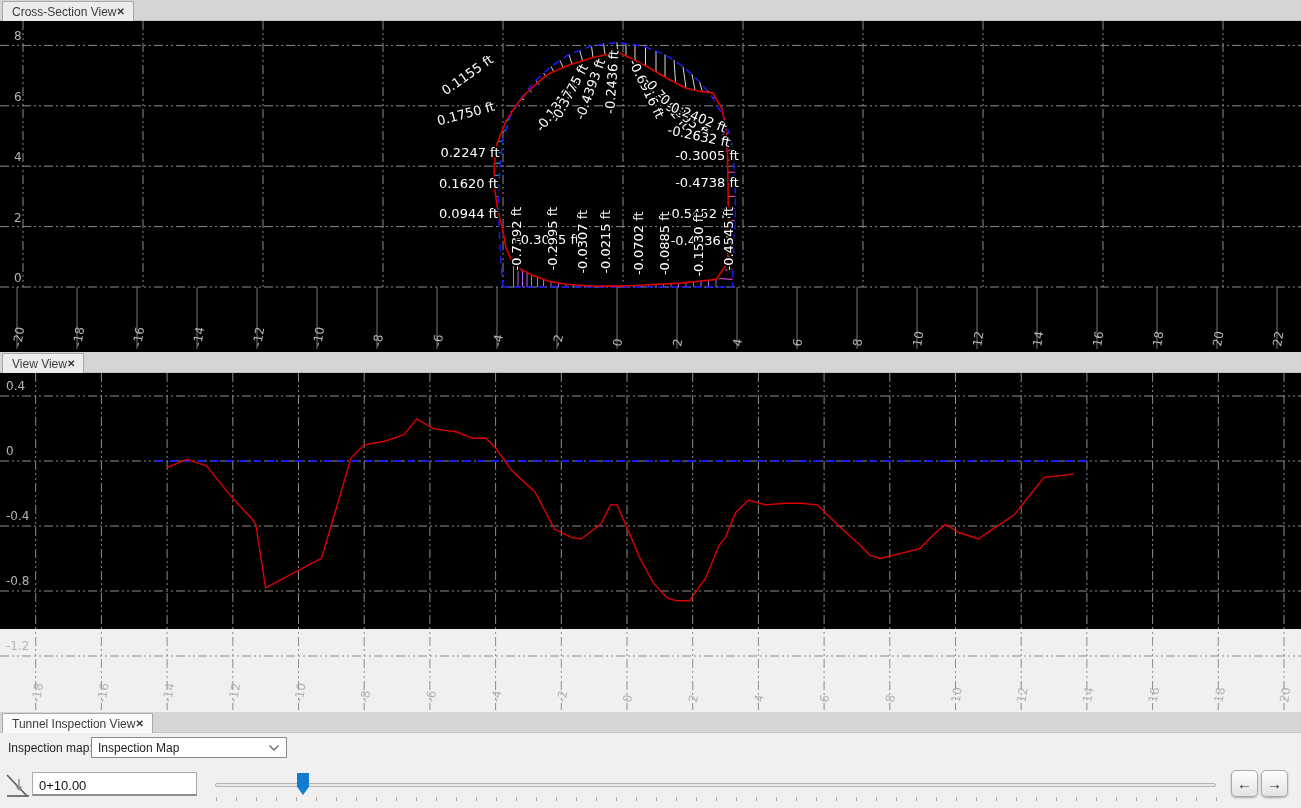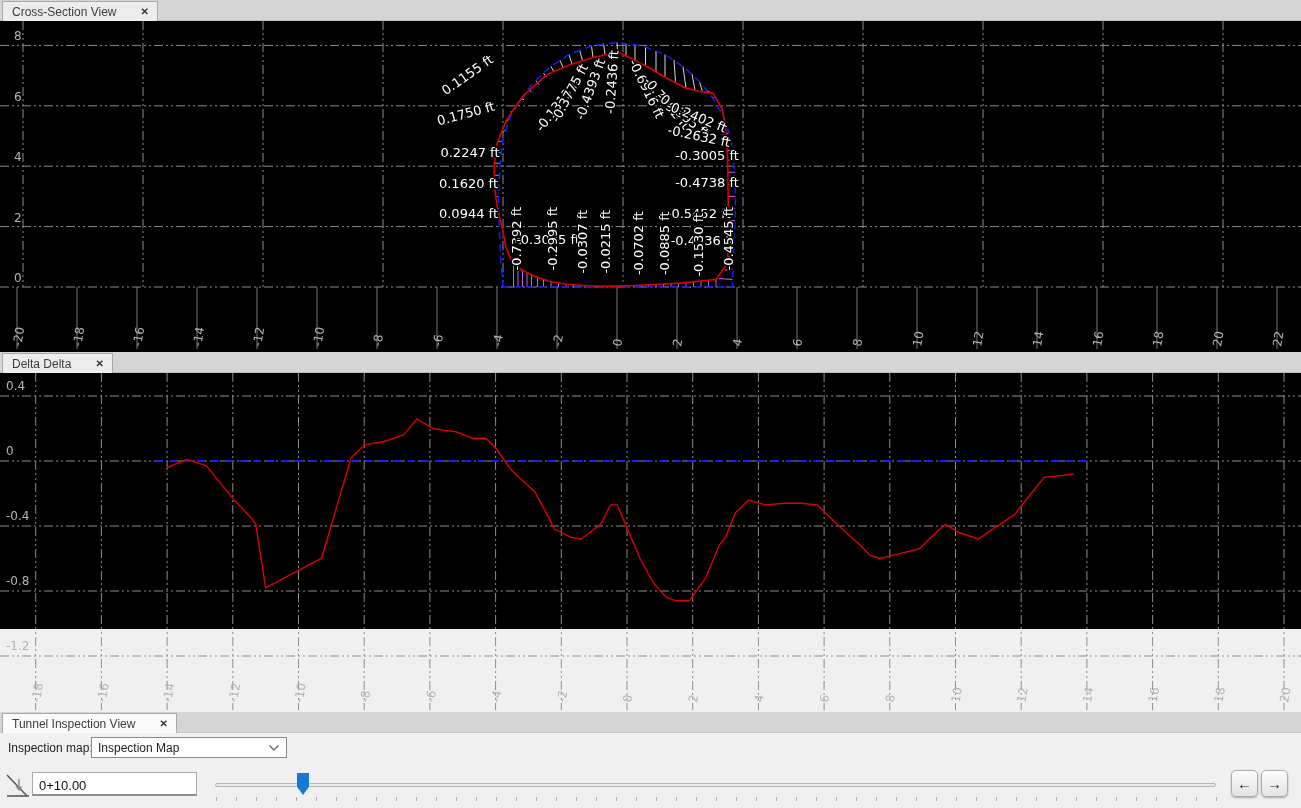--- a/index.html
+++ b/index.html
@@ -1,20 +1,20 @@
 <!DOCTYPE html>
 <html><head>
 <meta charset="utf-8">
 <style>
   * { margin:0; padding:0; box-sizing:border-box; }
   html,body { width:1301px; height:808px; background:#f0f0f0; font-family:"Liberation Sans",sans-serif; overflow:hidden; }
   #app { position:relative; width:1301px; height:808px; }
 
   .tabbar { position:absolute; left:0; width:1301px; height:21px; background:#d5d5d5; border-bottom:1px solid #bdbdbd; }
-  .tab { position:absolute; left:2px; top:1px; height:20px; display:flex; align-items:center; gap:24px;
+  .tab { position:absolute; left:2px; top:1px; height:20px; display:flex; align-items:center; gap:0;
          padding:0 8px 0 9px; background:#ececec; border:1px solid #a9a9a9; border-bottom:none;justify-content:center; }
   .tab.bright { background:#fafafa; }
   .tab-label { font-size:12px; color:#3c3c3c; white-space:nowrap; }
   .tab-close { font-size:10px; color:#333; cursor:default; line-height:10px; font-weight:bold; }
 
   .chartpane { position:absolute; left:0; width:1301px; background:#000; }
   svg { display:block; }
   svg text { font-family:"DejaVu Sans","Liberation Sans",sans-serif; }
 
   #bottom-panel { position:absolute; left:0; top:710px; width:1041px; height:98px; background:#f0f0f0; }
@@ -219,21 +219,21 @@
         <text text-anchor="middle" fill="#ffffff" stroke="#000000" stroke-width="3" paint-order="stroke" font-size="13" transform="translate(609.5,220.7) rotate(-90)">-0.0215 ft</text>
         <text text-anchor="middle" fill="#ffffff" stroke="#000000" stroke-width="3" paint-order="stroke" font-size="13" transform="translate(642.5,222.21) rotate(-90)">-0.0702 ft</text>
         <text text-anchor="middle" fill="#ffffff" stroke="#000000" stroke-width="3" paint-order="stroke" font-size="13" transform="translate(668.6,222.21) rotate(-90)">-0.0885 ft</text>
         <text text-anchor="middle" fill="#ffffff" stroke="#000000" stroke-width="3" paint-order="stroke" font-size="13" transform="translate(702.5,223.72) rotate(-90)">-0.1530 ft</text>
         <text text-anchor="middle" fill="#ffffff" stroke="#000000" stroke-width="3" paint-order="stroke" font-size="13" transform="translate(733.4,217.68) rotate(-90)">-0.4545 ft</text>
       </svg>
   </div>
 
   <div class="tabbar" style="top:352px;">
     <div class="tab">
-      <span class="tab-label">Delta Delta</span>
+      <span class="tab-label">View View</span>
       <span class="tab-close">✕</span>
     </div>
   </div>
   <div class="chartpane" style="top:373px;height:256px;">
     <svg id="svg-delta" width="1301" height="337">
         <line x1="0" y1="23" x2="1301" y2="23" stroke="#8c8c8c" stroke-width="1" stroke-dasharray="9 3 2 3 2 3"></line>
         <text x="6" y="17" fill="#b4b4b4" font-size="12">0.4</text>
         <line x1="0" y1="88" x2="1301" y2="88" stroke="#8c8c8c" stroke-width="1" stroke-dasharray="9 3 2 3 2 3"></line>
         <text x="6" y="82" fill="#b4b4b4" font-size="12">0</text>
         <line x1="0" y1="153" x2="1301" y2="153" stroke="#8c8c8c" stroke-width="1" stroke-dasharray="9 3 2 3 2 3"></line>

